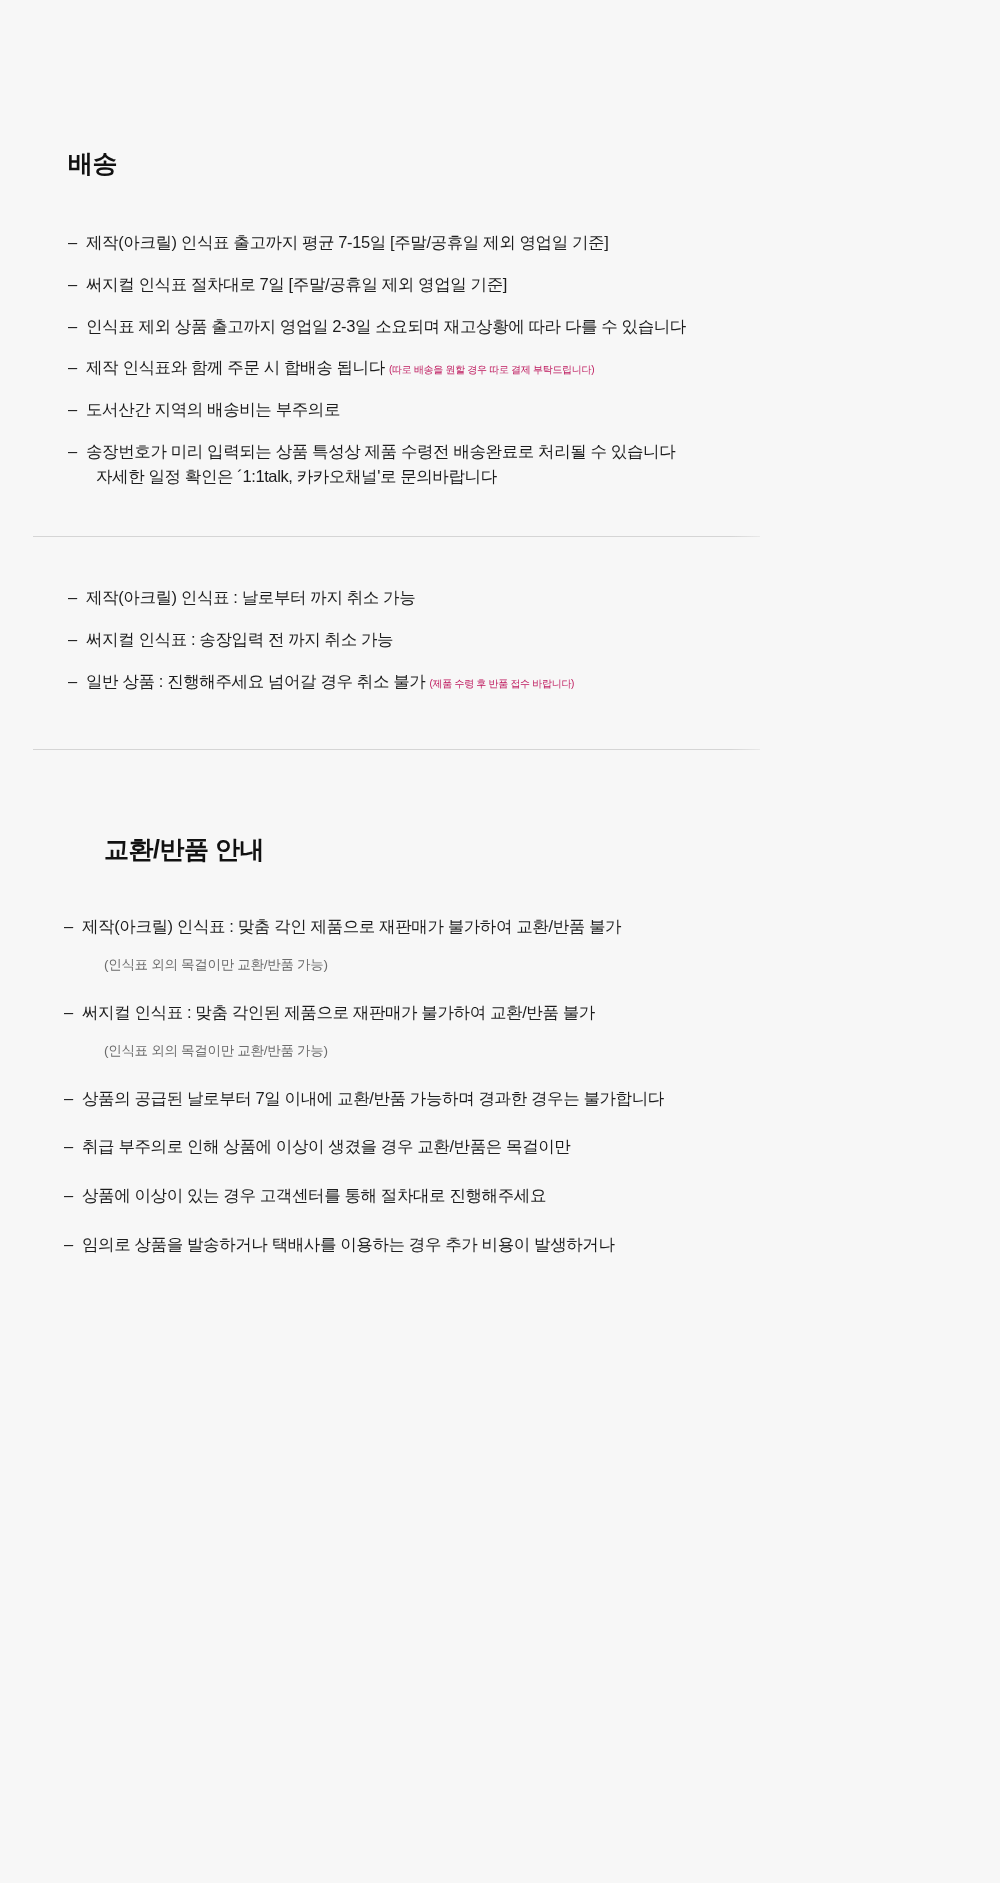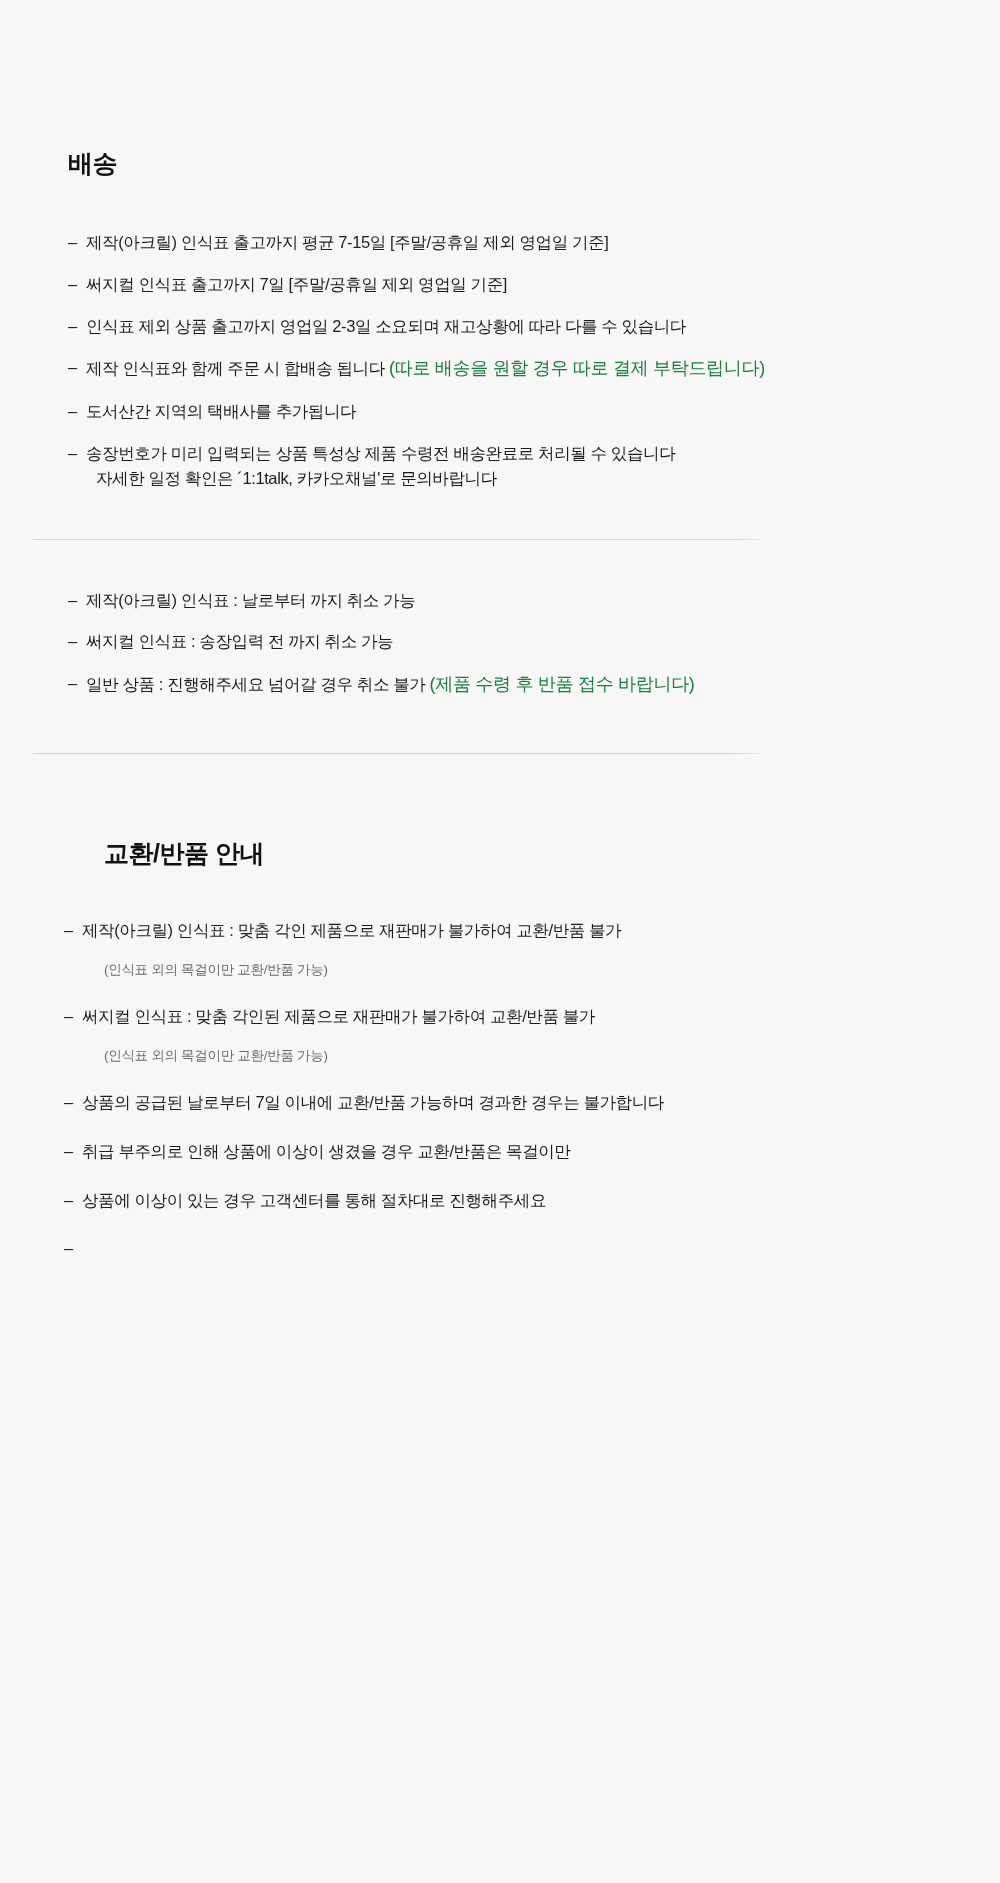--- a/index.html
+++ b/index.html
@@ -53,22 +53,22 @@
     font-size: 16.5px;
     line-height: 1.5;
   }
   .item-body {
     flex: 1 1 auto;
   }
   .item-main {
     display: block;
   }
   .sub-note {
-    font-size: 18px;
-    color: #15803d;
+    font-size: 10px;
+    color: #be185d;
     letter-spacing: -0.3px;
   }
   .item-second-line {
     display: block;
     padding-left: 10px;
   }
   .sub-line {
     display: block;
     padding-left: 22px;
     font-size: 13.5px;
@@ -124,21 +124,21 @@
       <li class="list-item">
         <span class="dash">–</span>
         <span class="item-body">
           <span class="item-main">제작(아크릴) 인식표 출고까지 평균 7-15일 [주말/공휴일 제외 영업일 기준]</span>
         </span>
       </li>
 
       <li class="list-item">
         <span class="dash">–</span>
         <span class="item-body">
-          <span class="item-main">써지컬 인식표 출고까지 7일 [주말/공휴일 제외 영업일 기준]</span>
+          <span class="item-main">써지컬 인식표 절차대로 7일 [주말/공휴일 제외 영업일 기준]</span>
         </span>
       </li>
 
       <li class="list-item">
         <span class="dash">–</span>
         <span class="item-body">
           <span class="item-main">인식표 제외 상품 출고까지 영업일 2-3일 소요되며 재고상황에 따라 다를 수 있습니다</span>
         </span>
       </li>
 
@@ -146,21 +146,21 @@
         <span class="dash">–</span>
         <span class="item-body">
           <span>제작 인식표와 함께 주문 시 합배송 됩니다</span>
           <span class="sub-note">(따로 배송을 원할 경우 따로 결제 부탁드립니다)</span>
         </span>
       </li>
 
       <li class="list-item">
         <span class="dash">–</span>
         <span class="item-body">
-          <span class="item-main">도서산간 지역의 택배사를 추가됩니다</span>
+          <span class="item-main">도서산간 지역의 배송비는 부주의로</span>
         </span>
       </li>
 
       <li class="list-item">
         <span class="dash">–</span>
         <span class="item-body">
           <span class="item-main">송장번호가 미리 입력되는 상품 특성상 제품 수령전 배송완료로 처리될 수 있습니다</span>
           <span class="item-second-line">자세한 일정 확인은 ´1:1talk, 카카오채널'로 문의바랍니다</span>
         </span>
       </li>
@@ -237,19 +237,20 @@
       <li class="list-item">
         <span class="dash">–</span>
         <span class="item-body">
           <span class="item-main">상품에 이상이 있는 경우 고객센터를 통해 절차대로 진행해주세요</span>
         </span>
       </li>
 
       <li class="list-item">
         <span class="dash">–</span>
         <span class="item-body">
+          <span class="item-main">임의로 상품을 발송하거나 택배사를 이용하는 경우 추가 비용이 발생하거나</span>
         </span>
       </li>
 
     </ul>
   </section>
 
 </div>
 
 </body></html>

